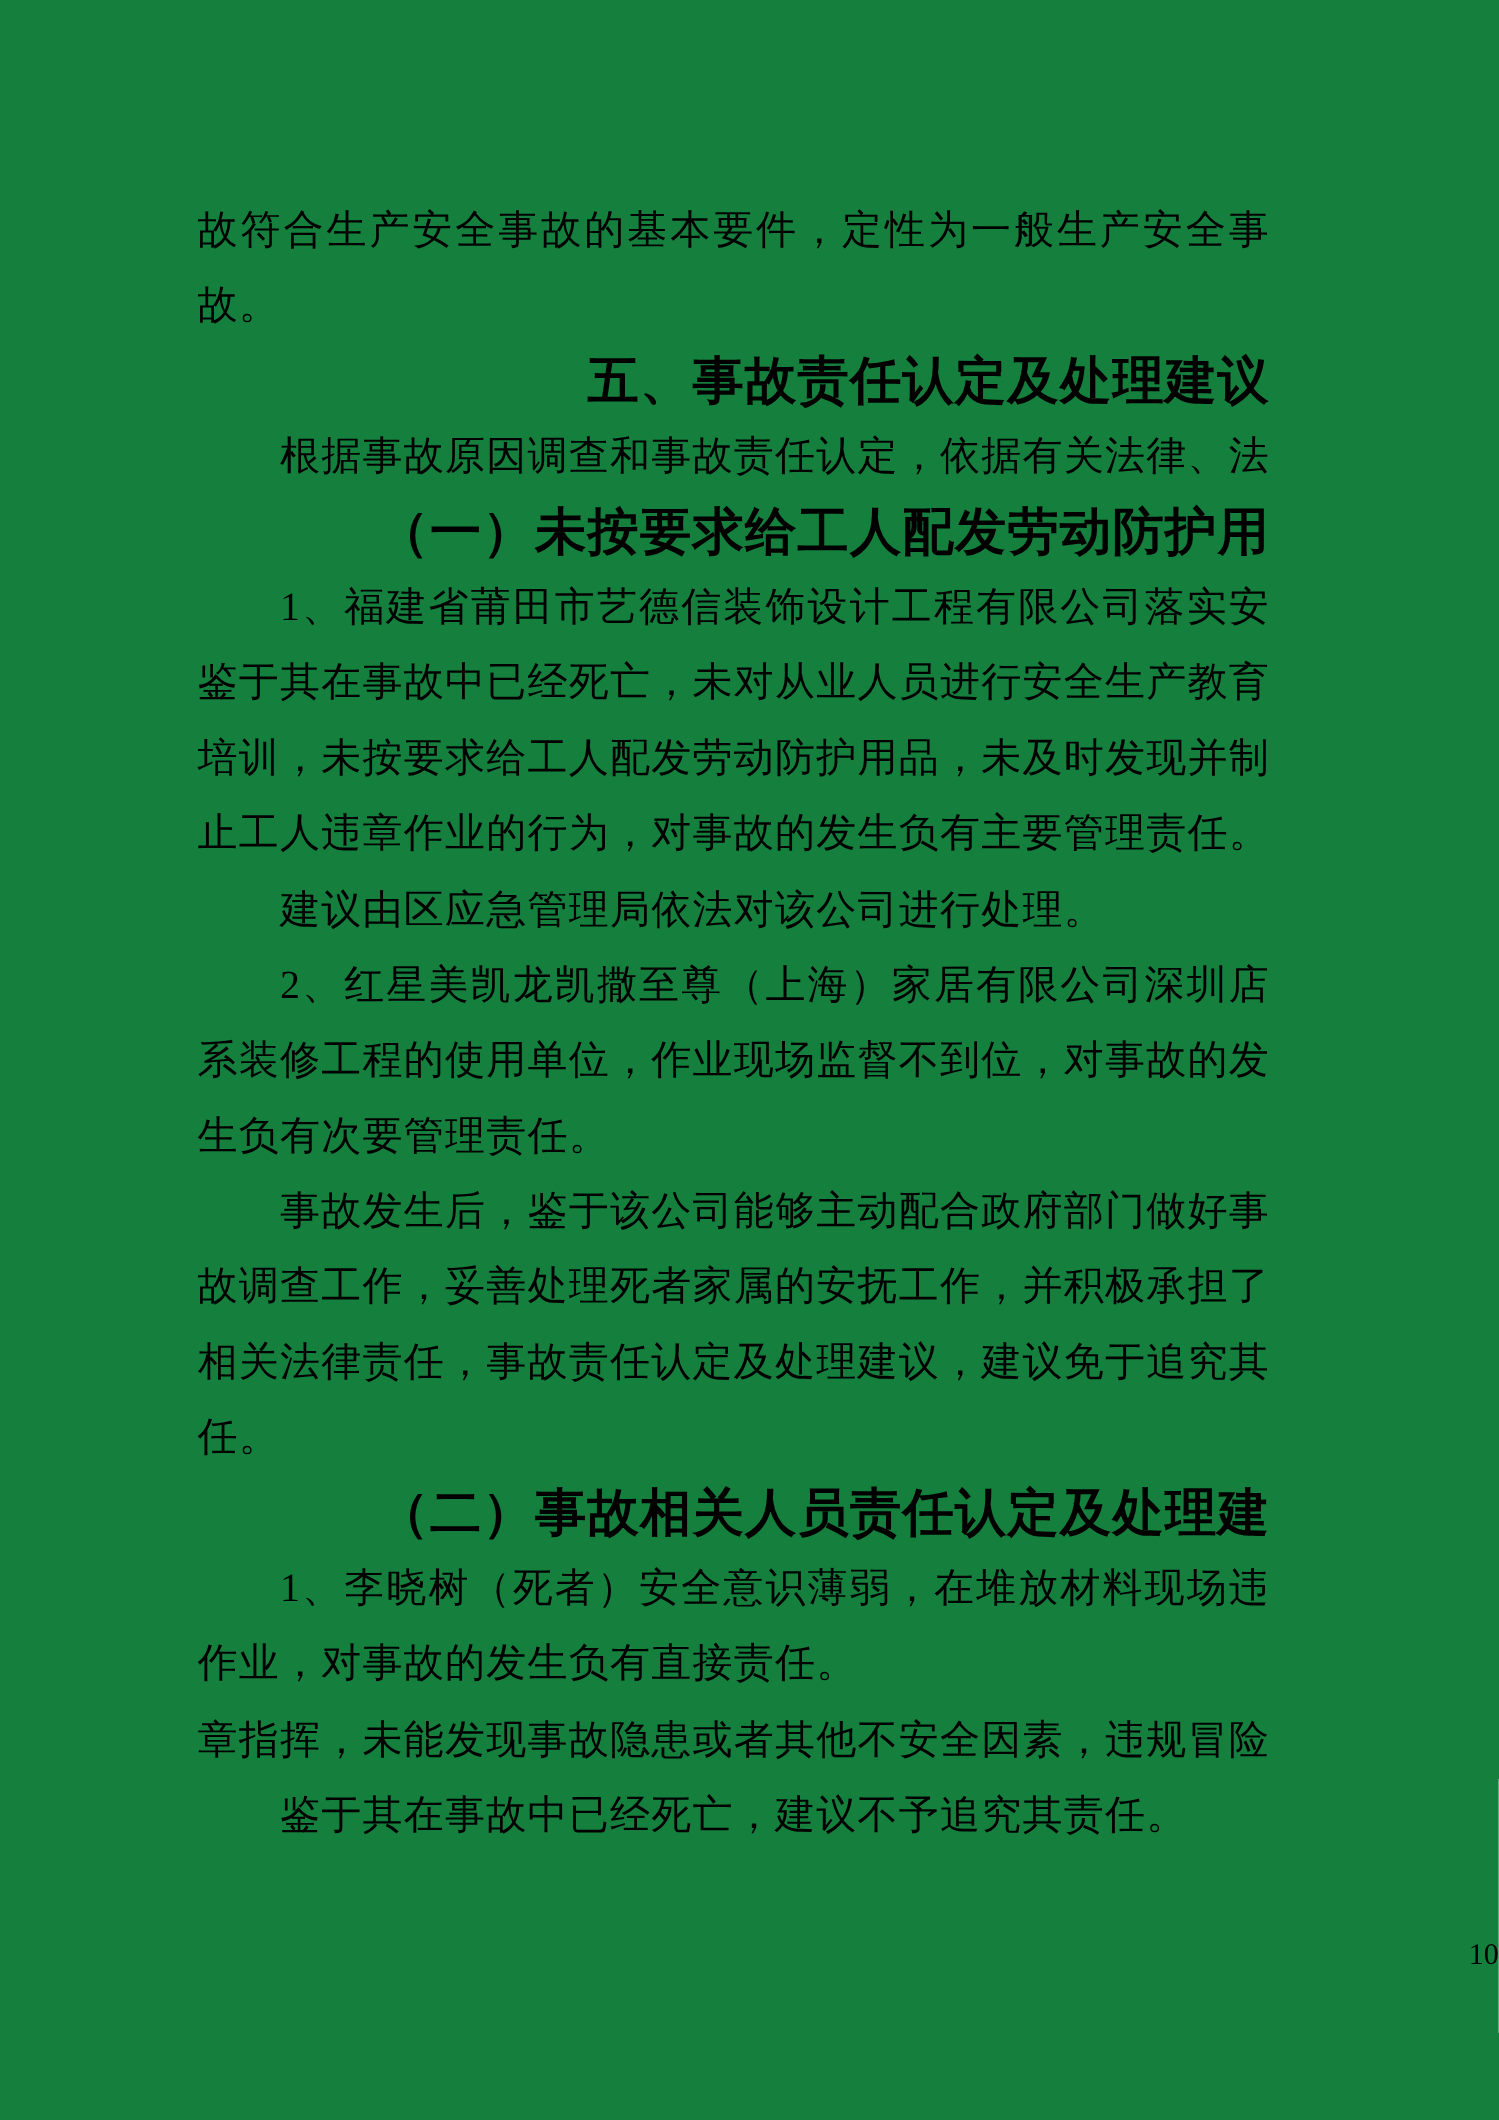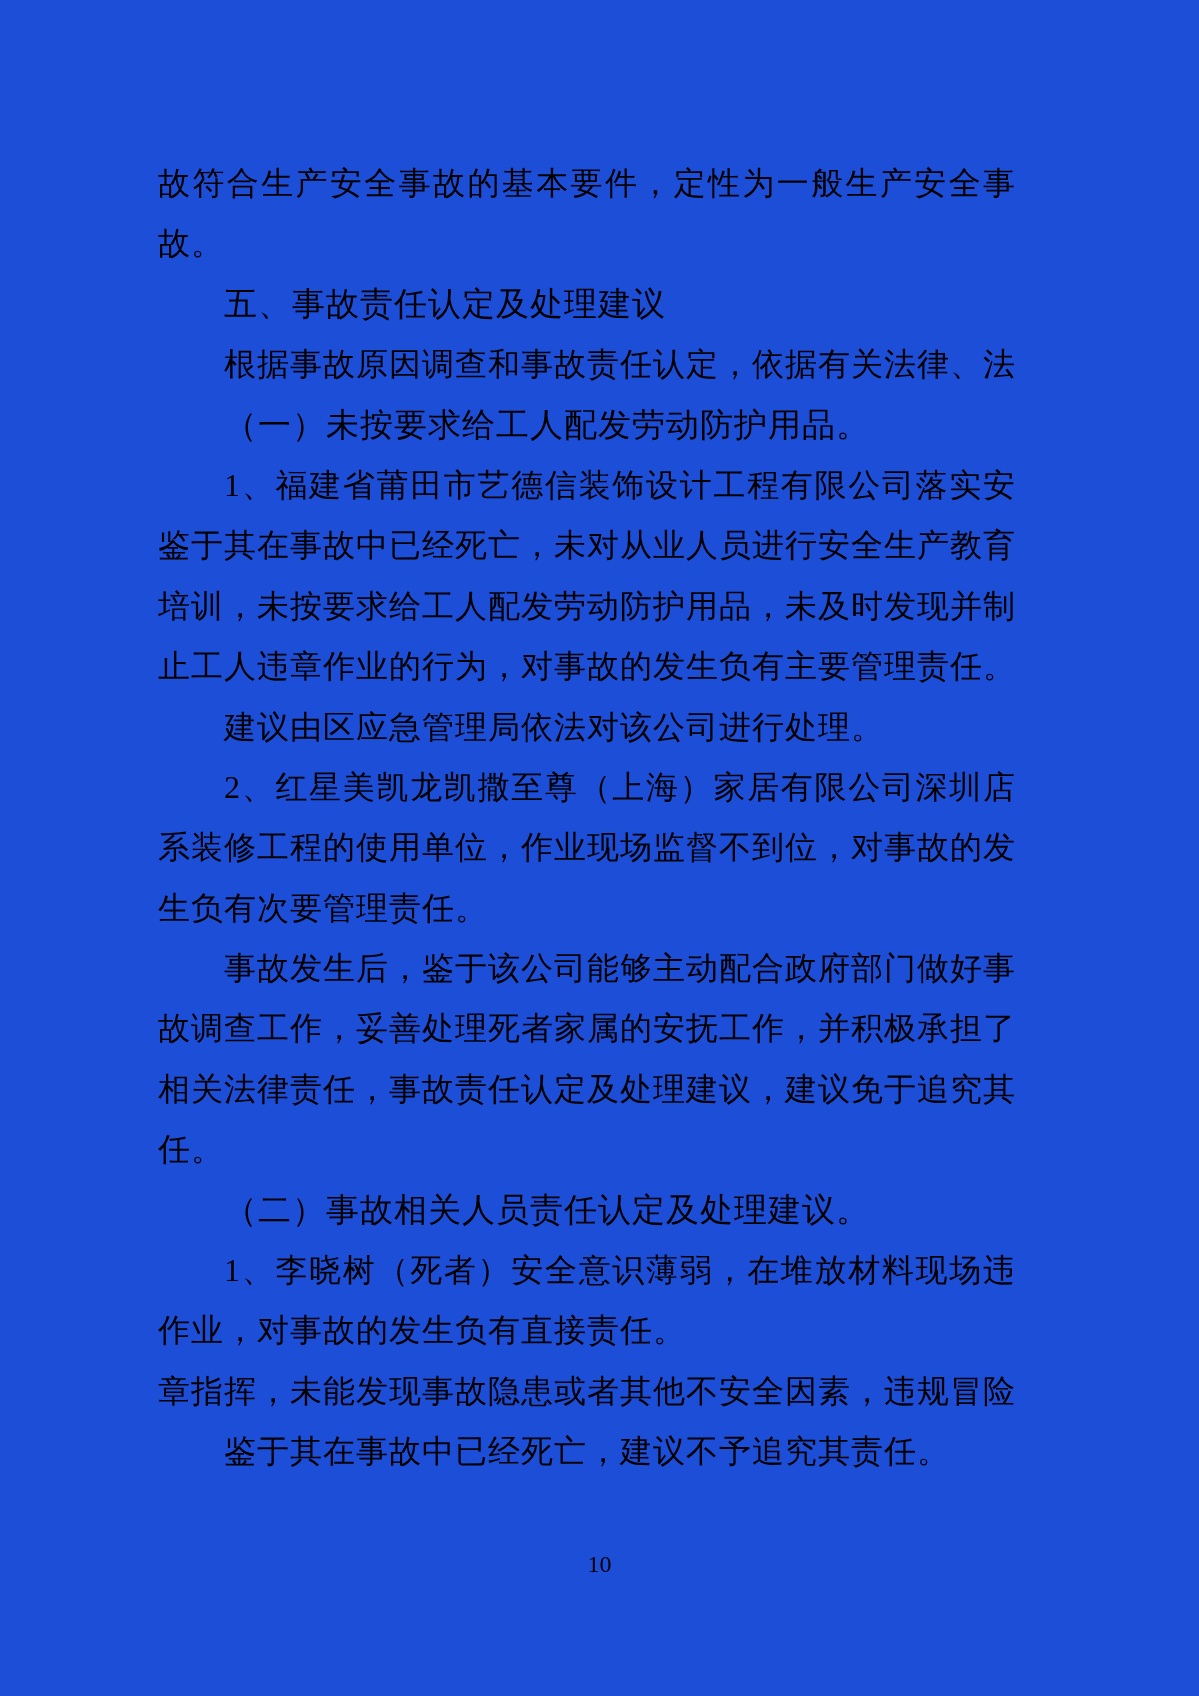--- a/index.html
+++ b/index.html
@@ -5,21 +5,21 @@
   html, body {
     margin: 0;
     padding: 0;
     background: #e8e8e8;
   }
   .page {
     position: relative;
     width: 1199px;
     height: 1696px;
     margin: 0 auto;
-    background: #1d4ed8;
+    background: #15803d;
     color: #000000;
     font-family: "Liberation Serif", serif;
     overflow: hidden;
   }
   .content {
     position: absolute;
     left: 158px;
     top: 153px;
     width: 858px;
   }
@@ -32,30 +32,31 @@
   }
   .line.justify {
     text-align: justify;
     text-align-last: justify;
     text-justify: inter-character;
   }
   .line.indent {
     text-indent: 66px;
   }
   .line.heading {
-    font-weight: normal;
+    font-weight: bold;
     font-family: "Liberation Sans", sans-serif;
-    font-size: 33px;
+    font-size: 41px;
+    text-align: right;
   }
   .footer {
     position: absolute;
     left: 0;
     top: 1544px;
     width: 100%;
-    text-align: center;
+    text-align: right;
     font-size: 24px;
     line-height: 40px;
     font-family: "Liberation Serif", serif;
   }
 </style>
 </head>
 <body>
 
 <div class="page">
   <div class="content" id="content">

